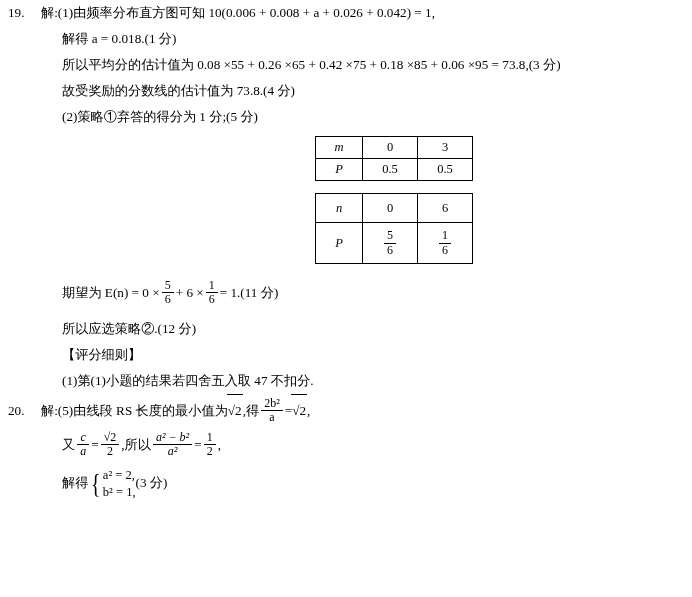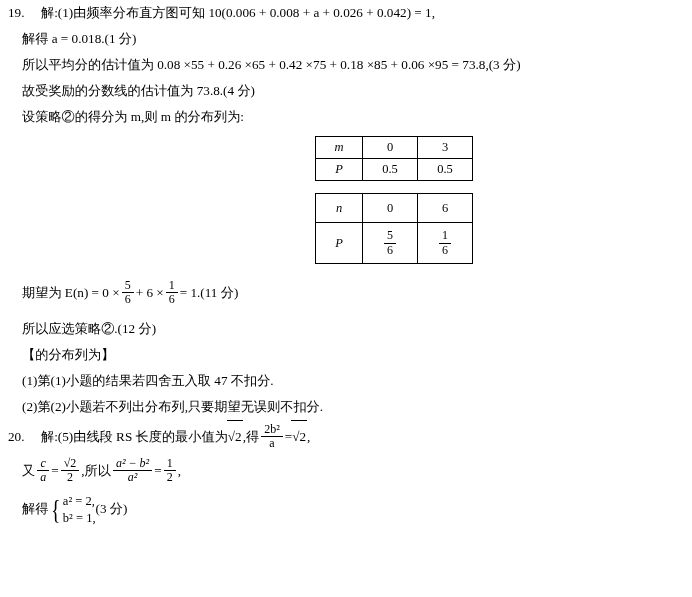--- a/index.html
+++ b/index.html
@@ -24,21 +24,21 @@
   .line {
     position: relative;
     font-size: 13.2px;
     line-height: 26px;
     white-space: nowrap;
   }
   .indent-num {
     padding-left: 8px;
   }
   .indent-body {
-    padding-left: 22px;
+    padding-left: 62px;
   }
   .num-label {
     display: inline-block;
     width: 33px;
   }
   i, .it {
     font-style: italic;
     font-family: "Liberation Serif", serif;
   }
   .frac {
@@ -117,21 +117,21 @@
   <div class="line indent-body">
     <span>解得 a = 0.018.(1 分)</span>
   </div>
   <div class="line indent-body">
     <span>所以平均分的估计值为 0.08 ×55 + 0.26 ×65 + 0.42 ×75 + 0.18 ×85 + 0.06 ×95 = 73.8,(3 分)</span>
   </div>
   <div class="line indent-body">
     <span>故受奖励的分数线的估计值为 73.8.(4 分)</span>
   </div>
   <div class="line indent-body">
-    <span>设策略②的得分为 m,则 m 的分布列为:</span>
+    <span>(2)策略①弃答的得分为 1 分;(5 分)</span>
   </div>
 
   <div class="gap-s"></div>
   <div class="tbl-wrap">
     <table class="tbl">
       <tbody>
           <tr>
         <td class="c0"><i>m</i></td>
         <td class="c1">0</td>
         <td class="c2">3</td>
@@ -179,27 +179,24 @@
   <div class="line indent-body" style="line-height:34px">
     <span>期望为 E(n) = 0 ×</span><span class="frac"><span class="num">5</span><span class="den">6</span></span><span>+ 6 ×</span><span class="frac"><span class="num">1</span><span class="den">6</span></span><span>= 1.(11 分)</span>
   </div>
 
   <div class="gap-s"></div>
   <div class="line indent-body">
     <span>所以应选策略②.(12 分)</span>
   </div>
 
   <div class="line indent-body">
-    <span>【的分布列为】</span>
+    <span>【评分细则】</span>
   </div>
   <div class="line indent-body">
     <span>(1)第(1)小题的结果若四舍五入取 47 不扣分.</span>
-  </div>
-  <div class="line indent-body">
-    <span>(2)第(2)小题若不列出分布列,只要期望无误则不扣分.</span>
   </div>
 
   <div class="line indent-num" style="line-height:32px">
     <span class="num-label">20.</span><span>解:(5)由线段 RS 长度的最小值为</span><span class="sqrt">√<span>2</span></span><span>,得</span><span class="frac"><span class="num">2b²</span><span class="den">a</span></span><span>=</span><span class="sqrt">√<span>2</span></span><span>,</span>
   </div>
 
   <div class="line indent-body" style="line-height:36px">
     <span>又</span><span class="frac"><span class="num"><i>c</i></span><span class="den"><i>a</i></span></span><span>=</span><span class="frac"><span class="num">√2</span><span class="den">2</span></span><span>,所以</span><span class="frac"><span class="num"><i>a² − b²</i></span><span class="den"><i>a²</i></span></span><span>=</span><span class="frac"><span class="num">1</span><span class="den">2</span></span><span>,</span>
   </div>
 

